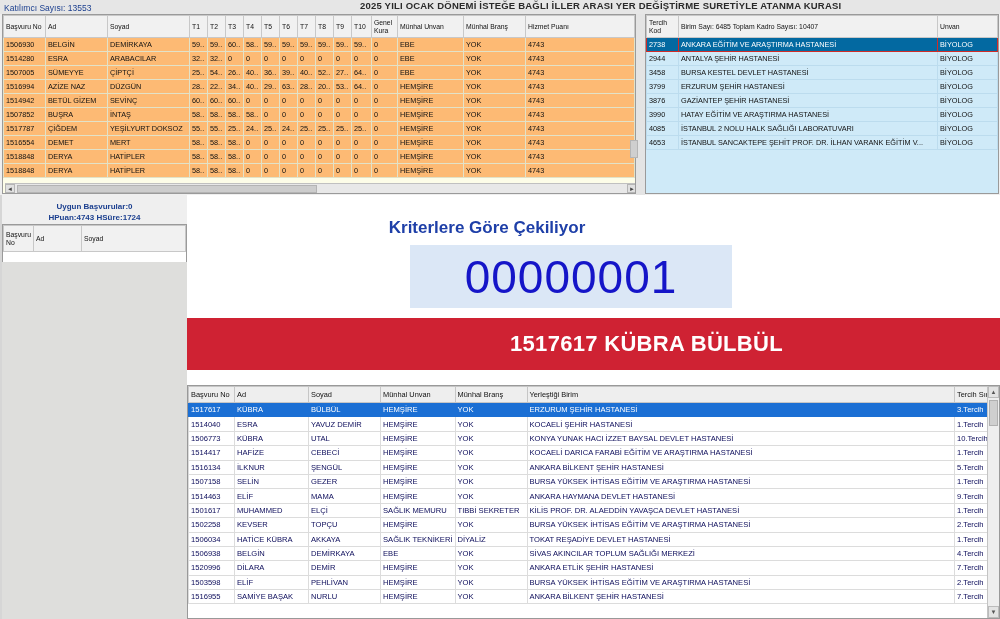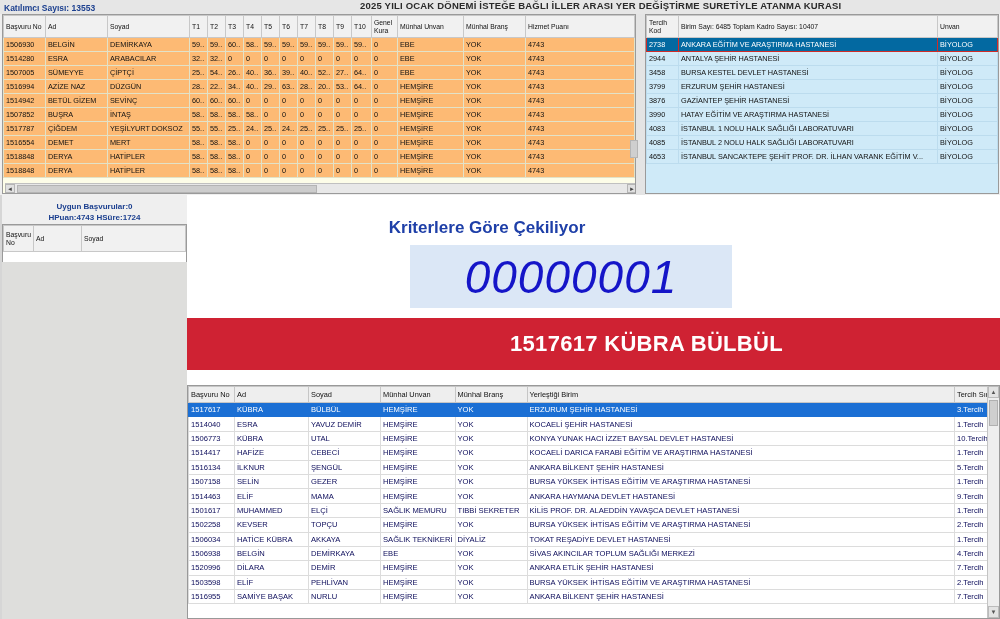--- a/index.html
+++ b/index.html
@@ -21,21 +21,21 @@
     position: absolute; top: 0; left: 0; width: 1000px; height: 14px;
     background: #e6e6e6;
   }
   .banner-title {
     position: absolute; left: 360px; top: 0px;
     font-size: 9.5px; font-weight: bold; color: #2a2a2a;
     white-space: nowrap; letter-spacing: .2px;
   }
   .katilimci {
     position: absolute; left: 4px; top: 3px;
-    font-size: 8.5px; color: #1b3f8f; font-weight: bold;
+    font-size: 8.5px; color: #1b3f8f; font-weight: normal;
   }
 
   
   .panel {
     position: absolute;
     background: #fff;
     border: 1px solid #9a9a9a;
     overflow: hidden;
   }
   #left-grid { left: 2px; top: 14px; width: 634px; height: 180px; background:#fdfde8; }
@@ -95,21 +95,21 @@
     position: absolute; left: 187px; top: 195px; width: 813px; height: 424px;
     background: #ffffff;
   }
   .draw-title {
     position: absolute; left: 187px; top: 218px; width: 600px;
     text-align: center; font-size: 17px; font-weight: bold; color: #1e3fa8;
   }
   .number-box {
     position: absolute; left: 410px; top: 245px; width: 322px; height: 63px;
     background: #dbe7f6;
-    display: flex; align-items: center; justify-content: center; font-style: italic;
+    display: flex; align-items: center; justify-content: center;
   }
   .number-box .digits {
     font-size: 46px; color: #1515c8; letter-spacing: 1px;
     font-family: "Liberation Sans", sans-serif;
   }
   .red-bar {
     position: absolute; left: 187px; top: 318px; width: 919px; height: 52px;
     background: #cf2233;
     display: flex; align-items: center; justify-content: center;
   }
@@ -413,25 +413,20 @@
             <td>3876</td>
             <td>GAZİANTEP ŞEHİR HASTANESİ</td>
             <td>BİYOLOG</td>
           </tr>
           <tr>
             <td>3990</td>
             <td>HATAY EĞİTİM VE ARAŞTIRMA HASTANESİ</td>
             <td>BİYOLOG</td>
           </tr>
           <tr>
-            <td>4083</td>
-            <td>İSTANBUL 1 NOLU HALK SAĞLIĞI LABORATUVARI</td>
-            <td>BİYOLOG</td>
-          </tr>
-          <tr>
             <td>4085</td>
             <td>İSTANBUL 2 NOLU HALK SAĞLIĞI LABORATUVARI</td>
             <td>BİYOLOG</td>
           </tr>
           <tr>
             <td>4653</td>
             <td>İSTANBUL SANCAKTEPE ŞEHİT PROF. DR. İLHAN VARANK EĞİTİM V...</td>
             <td>BİYOLOG</td>
           </tr>
         </tbody>

